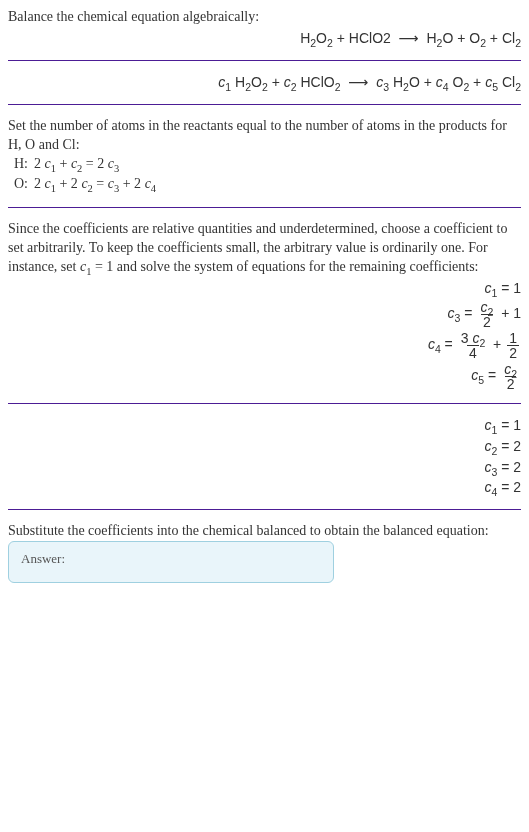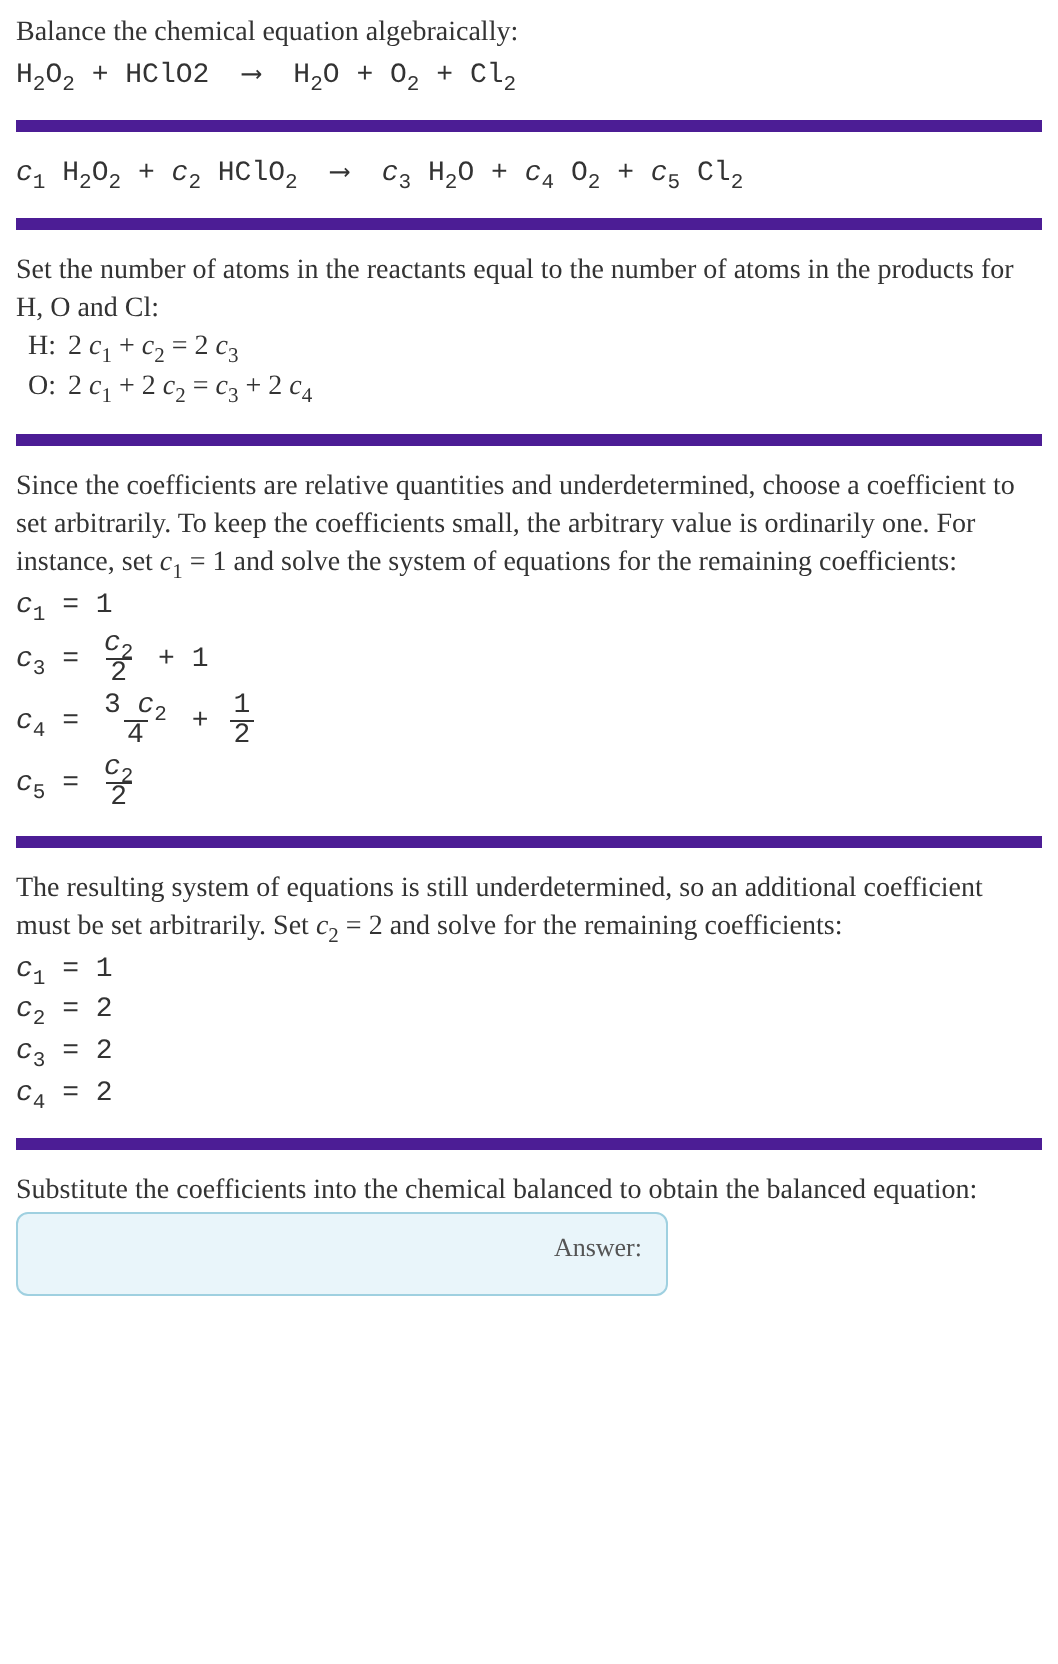--- a/index.html
+++ b/index.html
@@ -7,32 +7,33 @@
     padding: 8px;
     font-family: Georgia, 'Times New Roman', serif;
     font-size: 14px;
     color: #333;
     background: #fff;
     width: 529px;
     box-sizing: border-box;
     line-height: 1.35;
   }
   .section {
-    border-bottom: 6px solid #4c1d95;
+    border-bottom: 1px solid #4c1d95;
     padding-bottom: 12px;
     margin-bottom: 12px;
   }
   .section:last-of-type {
     border-bottom: none;
     margin-bottom: 6px;
     padding-bottom: 6px;
   }
   .eq {
-    font-family: Liberation Mono, monospace;
+    font-family: Liberation Sans, sans-serif;
     margin-top: 2px;
+    text-align: right;
   }
   sub {
     font-size: 0.75em;
     vertical-align: sub;
     line-height: 0;
   }
   .row {
     display: flex;
     align-items: baseline;
     gap: 6px;
@@ -62,21 +63,20 @@
     background: #e9f5fa;
     border-radius: 6px;
     padding: 8px 12px 10px 12px;
     display: inline-block;
     min-width: 300px;
   }
   .answer-label {
     color: #555;
     font-size: 13px;
     margin-bottom: 4px;
-    text-align: right;
   }
   .answer-eq {
     padding-left: 24px;
   }
   .sub-i { font-style: italic; }
 </style>
 </head>
 <body>
 
 <div class="section">
@@ -114,21 +114,20 @@
         <span class="num">1</span>
         <span class="den">2</span>
       </span></div>
   <div class="eq"><span class="sub-i">c</span><sub>5</sub> = <span class="frac">
         <span class="num"><span class="sub-i">c</span><sub>2</sub></span>
         <span class="den">2</span>
       </span></div>
 </div>
 
 <div class="section">
-  <div>The resulting system of equations is still underdetermined, so an additional coefficient must be set arbitrarily. Set <span class="sub-i">c</span><sub>2</sub> = 2 and solve for the remaining coefficients:</div>
   <div class="eq"><span class="sub-i">c</span><sub>1</sub> = 1</div>
   <div class="eq"><span class="sub-i">c</span><sub>2</sub> = 2</div>
   <div class="eq"><span class="sub-i">c</span><sub>3</sub> = 2</div>
   <div class="eq"><span class="sub-i">c</span><sub>4</sub> = 2</div>
 </div>
 
 <div class="section">
   <div>Substitute the coefficients into the chemical balanced to obtain the balanced equation:</div>
   <div class="answer-box">
     <div class="answer-label">Answer:</div>

